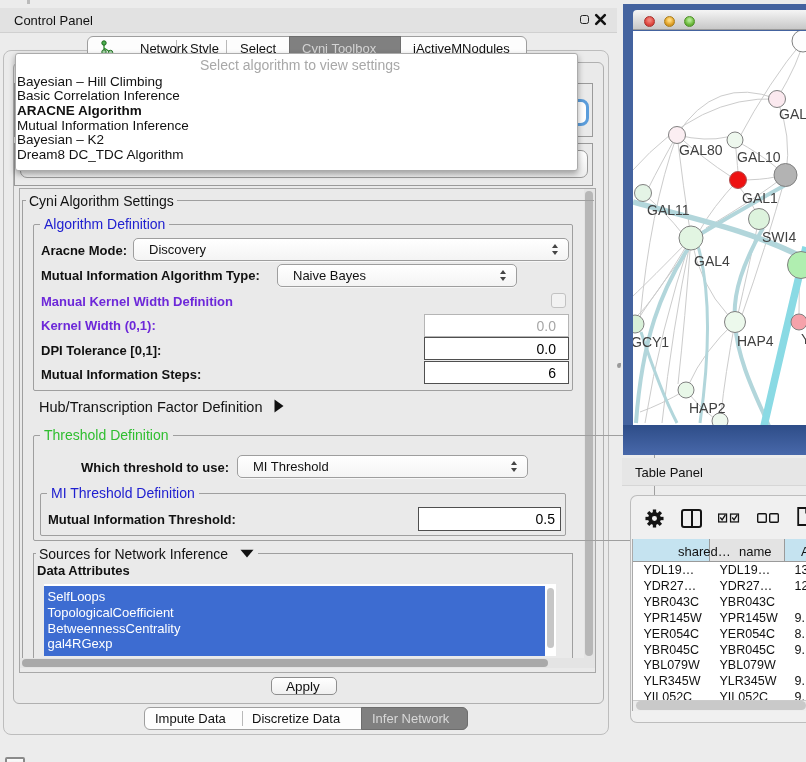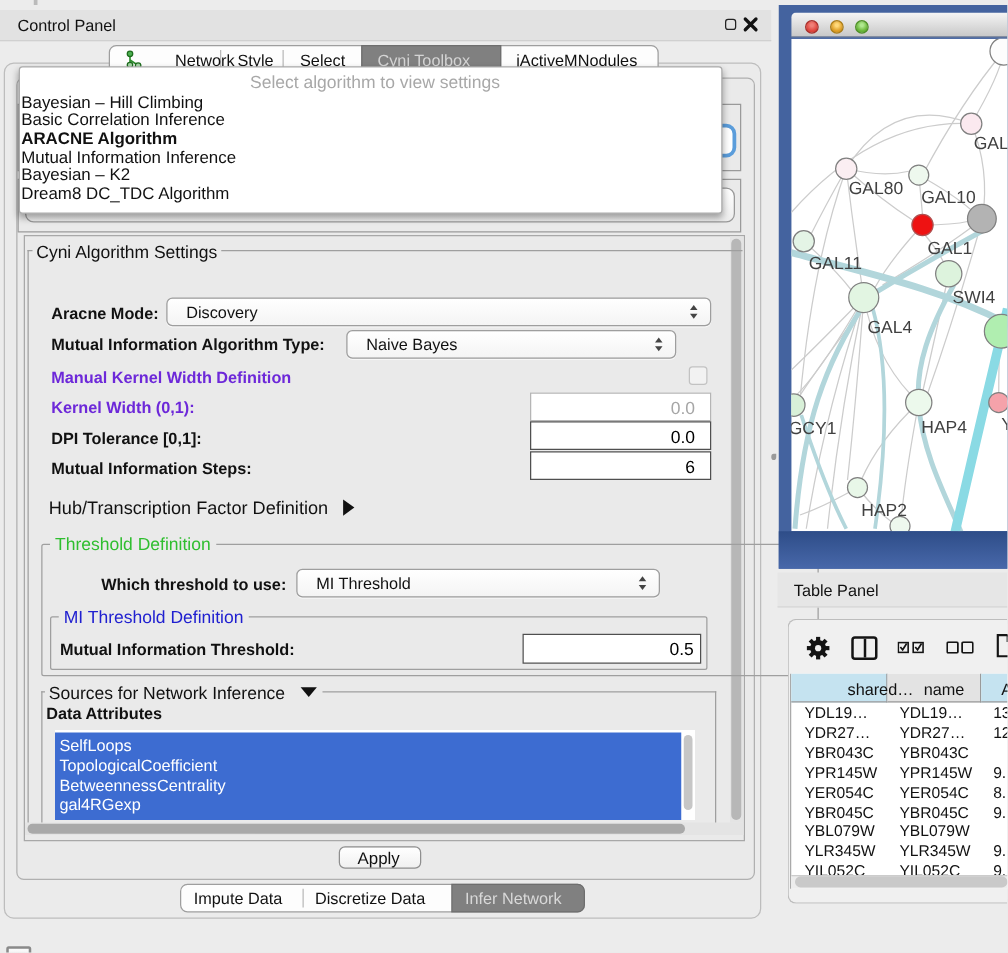--- a/index.html
+++ b/index.html
@@ -67,27 +67,30 @@
 
 <div class="abs" style="left:19px;top:188px;width:577px;height:485px;border:1px solid #a8a8a8;background:#eaeaea;"></div>
 <div class="abs" style="left:584px;top:189px;width:11px;height:469px;background:#e4e4e4;"></div>
 <div class="abs" style="left:585px;top:191px;width:8px;height:465px;background:#b7b7b7;border-radius:4px;"></div>
 <div class="abs" style="left:20px;top:658px;width:575px;height:10px;background:#e4e4e4;"></div>
 <div class="abs" style="left:22px;top:659px;width:526px;height:8px;background:#a9a9a9;border-radius:4px;"></div>
 
 <div class="abs" style="left:22px;top:200px;width:572px;height:458px;border:1px solid #9f9f9f;border-right:none;border-bottom:none;"></div>
 <div class="abs lbl" style="left:26px;top:192.5px;background:#eaeaea;padding:0 3px;font-size:14px;">Cyni Algorithm Settings</div>
 
+<div class="grp" style="left:33px;top:224px;width:540px;height:167px;">
+  <div class="gtitle" style="color:#2020d0;">Algorithm Definition</div>
+</div>
 <div class="abs lbl b" style="left:41px;top:243px;">Aracne Mode:</div>
 <div class="combo" style="left:133px;top:238px;width:436px;height:23px;">
       <span class="ct">Discovery</span>
       <span class="spin"></span>
     </div>
 <div class="abs lbl b" style="left:41px;top:268px;">Mutual Information Algorithm Type:</div>
-<div class="combo" style="left:277px;top:264px;width:264px;height:23px;">
+<div class="combo" style="left:277px;top:264px;width:240px;height:23px;">
       <span class="ct">Naive Bayes</span>
       <span class="spin"></span>
     </div>
 <div class="abs lbl b gray" style="left:41px;top:294px;">Manual Kernel Width Definition</div>
 <div class="abs" style="left:551px;top:293px;width:15px;height:15px;border:1px solid #c2c2c2;border-radius:3px;background:#f2f2f2;"></div>
 <div class="abs lbl b gray" style="left:41px;top:318px;">Kernel Width (0,1):</div>
 <div class="tf" style="left:424px;top:313.5px;width:145px;height:23px;border:1px solid #b5b5b5;">
       <span style="color:#a6a6a6;">0.0</span>
     </div>
 <div class="abs lbl b" style="left:41px;top:342.5px;">DPI Tolerance [0,1]:</div>

